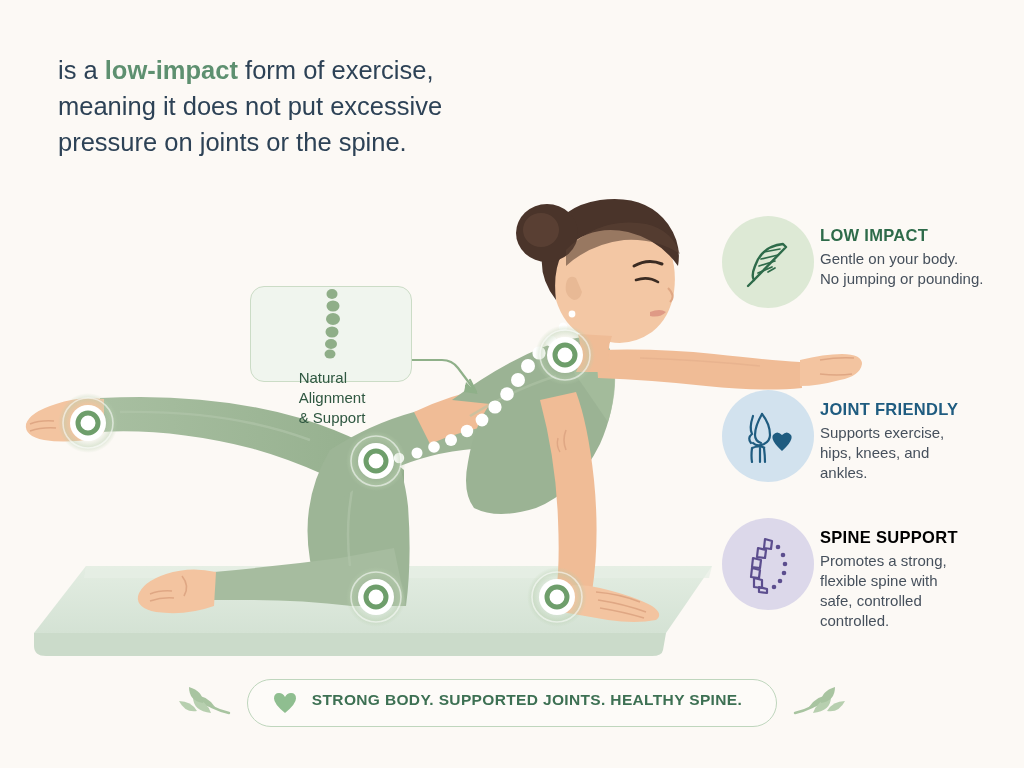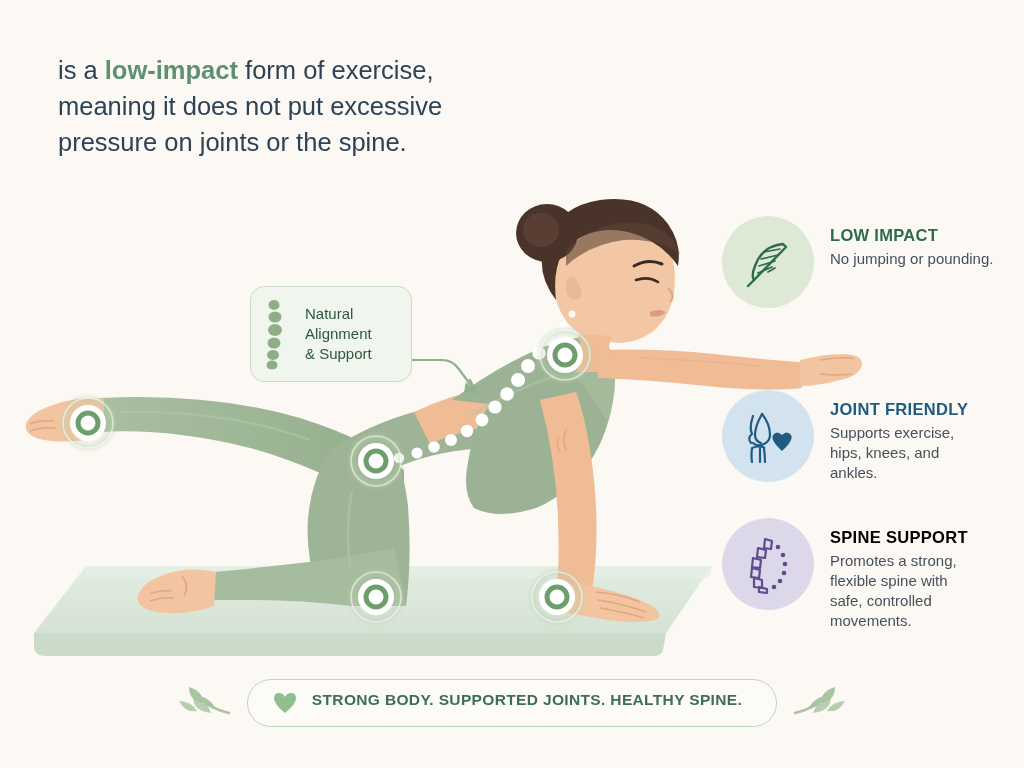--- a/index.html
+++ b/index.html
@@ -21,28 +21,28 @@
   .subhead {
     margin-top:14px; font-size:25.5px; line-height:1.42;
     color:#2D4256; font-weight:400;
   }
   .subhead .hl { color:#5E9070; font-weight:bold; }
 
   
   .callout {
     position:absolute; left:250px; top:286px; width:162px; height:96px;
     background:#F0F5EE; border:1.4px solid #CBDCC6; border-radius:14px;
-    display:flex; align-items:center; padding:0 10px 0 12px; gap:20px;
+    display:flex; align-items:center; padding:0 10px 0 12px; gap:9px;flex-direction:column;
   }
   .callout-text { font-size:15px; line-height:1.32; color:#2F5741; }
   .callout-spine { flex:0 0 auto; }
 
   
   .feature {
-    position:absolute; left:722px; display:flex; gap:16px; align-items:flex-start;
+    position:absolute; left:722px; display:flex; gap:6px; align-items:flex-start;
     width:300px;
   }
   .f1 { top:216px; } .f2 { top:390px; } .f3 { top:518px; }
   .f-circle {
     flex:0 0 auto; width:92px; height:92px; border-radius:50%;
     display:flex; align-items:center; justify-content:center;
   }
   .f-body { padding-top:10px; }
   .f-title { font-size:16.5px; font-weight:bold; letter-spacing:.3px; margin-bottom:4px; }
   .f-desc { font-size:15px; line-height:1.33; color:#46505C; }
@@ -244,20 +244,21 @@
           <path d="M41 8 Q20 10 13 30 Q9 40 12 44 L44 11 Z" fill="none" stroke="#2E6B4A" stroke-width="2.4" stroke-linejoin="round"></path>
           <path d="M12 44 L6 50" stroke="#2E6B4A" stroke-width="2.4" stroke-linecap="round"></path>
           <path d="M38 13 L22 16 M36 19 L19 23 M33 25 L17 30 M30 31 L16 37" stroke="#2E6B4A" stroke-width="1.7" stroke-linecap="round"></path>
           <path d="M26 36 L33 32" stroke="#2E6B4A" stroke-width="1.7" stroke-linecap="round"></path>
         </svg>
       </span>
     </div>
     <div class="f-body">
       <div class="f-title" style="color:#2E6B4A">LOW IMPACT</div>
       <div class="f-desc">
+        <div>Gentle on your body.</div>
         <div>No jumping or pounding.</div>
       </div>
     </div>
   </div>
 
   <div class="feature f2">
     <div class="f-circle" style="background:#D2E2EE">
       <span>
         <svg width="58" height="56" viewBox="0 0 58 56">
           <path d="M14 8 Q10 20 13 26 Q8 30 12 35" fill="none" stroke="#1F5C80" stroke-width="2.2" stroke-linecap="round"></path>
@@ -301,21 +302,21 @@
           </g>
         </svg>
       </span>
     </div>
     <div class="f-body">
       <div class="f-title" style="color:#000000">SPINE SUPPORT</div>
       <div class="f-desc">
         <div>Promotes a strong,</div>
         <div>flexible spine with</div>
         <div>safe, controlled</div>
-        <div>movements.</div>
+        <div>controlled.</div>
       </div>
     </div>
   </div>
 
   <div class="banner-wrap">
     <span>
       <svg width="56" height="40" viewBox="0 0 56 40">
         <path d="M52 30 Q34 26 16 12" stroke="#A8C4A0" stroke-width="2.4" fill="none" stroke-linecap="round"></path>
         <path d="M38 24 Q30 12 16 12 Q22 24 38 24 Z" fill="#A8C4A0"></path>
         <path d="M34 30 Q30 18 16 14 Q16 28 34 30 Z" fill="#B7CFAF"></path>

